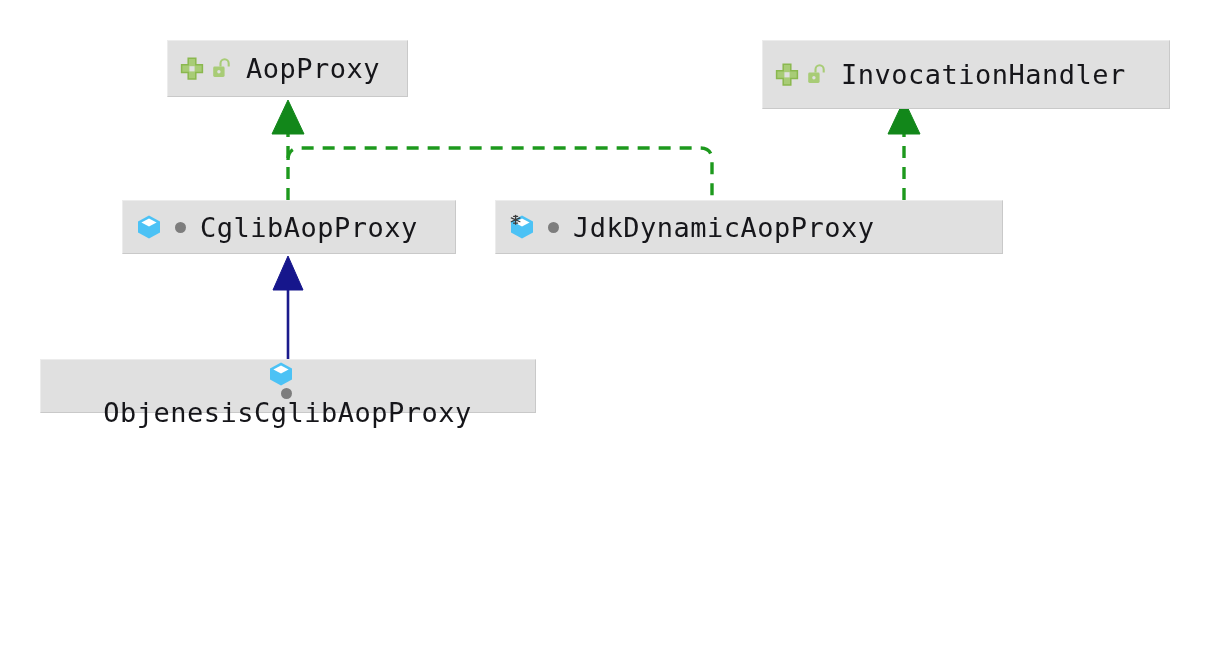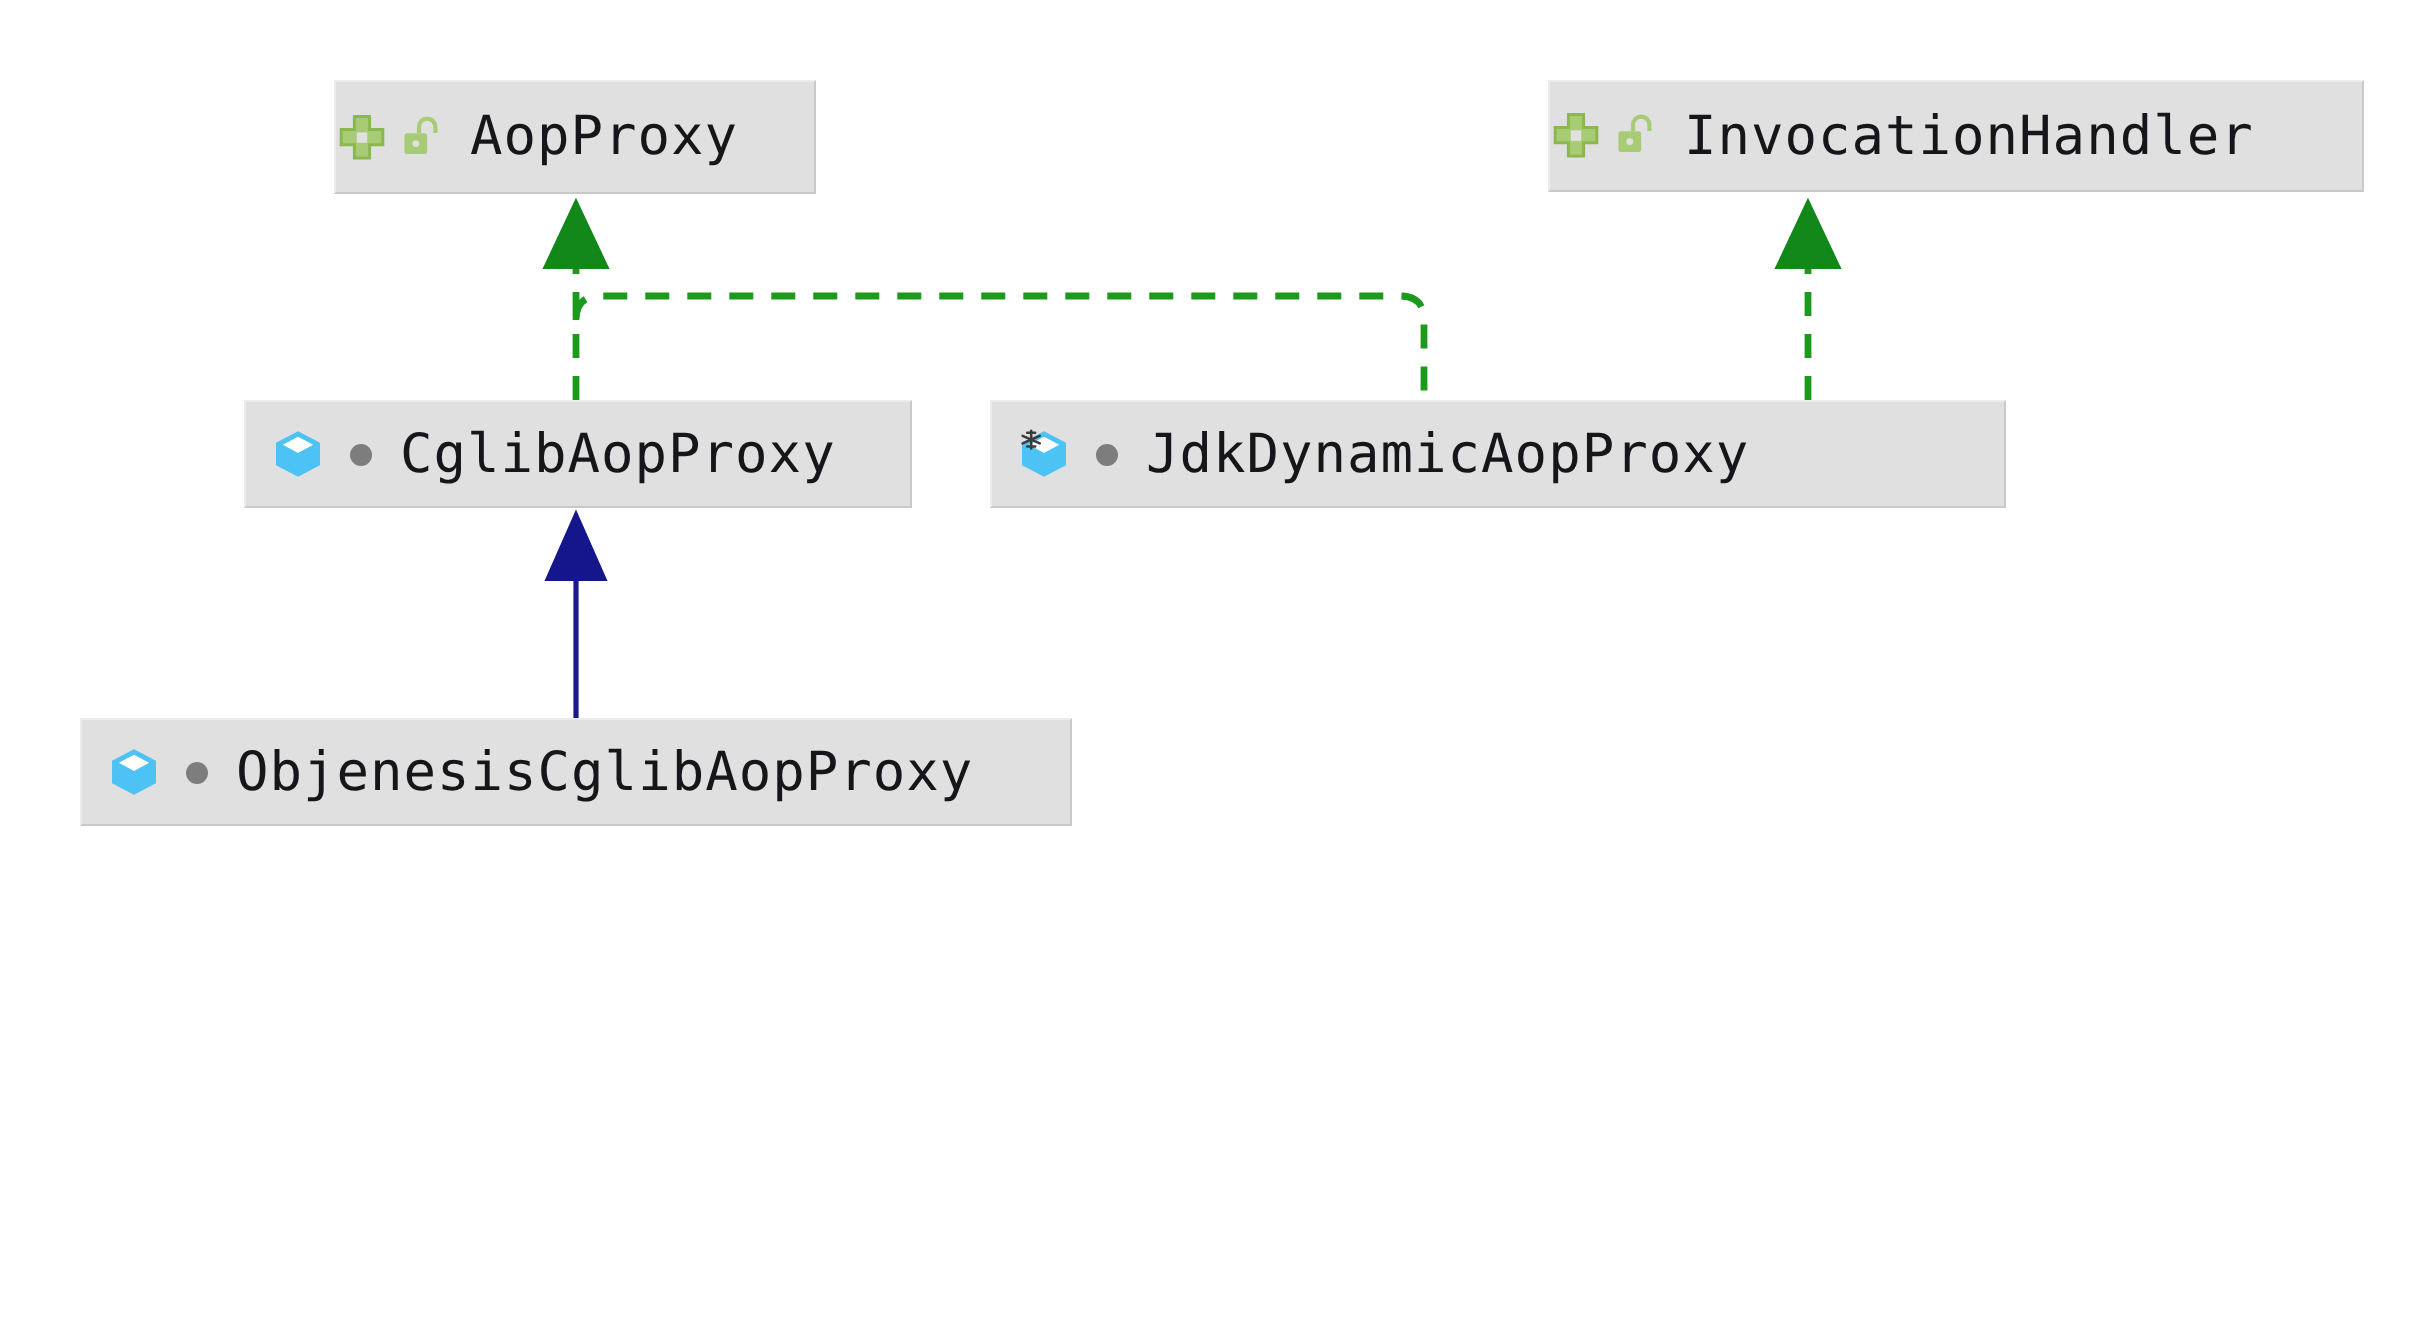--- a/index.html
+++ b/index.html
@@ -48,20 +48,21 @@
     letter-spacing: 0.5px;
   }
   .icon-slot {
     display: inline-flex;
     align-items: center;
     justify-content: center;
     flex: 0 0 auto;
   }
   
   .node-interface {
+    padding-left: 11px;
     padding-right: 16px;
   }
   .node-interface .node-label {
     margin-left: 13px;
   }
   
   .node-class {
     padding-left: 12px;
     padding-right: 27px;
   }
@@ -116,21 +117,21 @@
     <span class="icon-slot" style="margin-left:6px;">
       <svg width="22" height="26" viewBox="0 0 22 26" xmlns="http://www.w3.org/2000/svg">
         <path d="M9.5 10.5 V7.4 a4.1 4.1 0 0 1 8.2 0 V10.5" fill="none" stroke="#a8cc76" stroke-width="2.1"></path>
         <rect x="2.2" y="10.6" width="11.4" height="10.4" rx="1.4" fill="#a8cc76"></rect>
         <circle cx="7.9" cy="15.8" r="1.7" fill="#e0e0e0"></circle>
       </svg>
     </span>
     <span class="node-label">AopProxy</span>
   </div>
 
-  <div class="node node-interface" style="left:762px; top:40px; width:408px; height:56px;margin-left:12px;">
+  <div class="node node-interface" style="left:762px; top:40px; width:408px; height:69px;">
     <span class="icon-slot">
       <svg width="26" height="26" viewBox="0 0 26 26" xmlns="http://www.w3.org/2000/svg">
         <path d="M9.2 2.2 h7.6 v6.6 h6.6 v7.6 h-6.6 v6.6 h-7.6 v-6.6 h-6.6 v-7.6 h6.6 z" fill="#a8cc76" stroke="#8ab84e" stroke-width="1.5"></path>
         <rect x="10.4" y="10.2" width="5.2" height="5.2" fill="#e0e0e0"></rect>
       </svg>
     </span>
     <span class="icon-slot" style="margin-left:6px;">
       <svg width="22" height="26" viewBox="0 0 22 26" xmlns="http://www.w3.org/2000/svg">
         <path d="M9.5 10.5 V7.4 a4.1 4.1 0 0 1 8.2 0 V10.5" fill="none" stroke="#a8cc76" stroke-width="2.1"></path>
         <rect x="2.2" y="10.6" width="11.4" height="10.4" rx="1.4" fill="#a8cc76"></rect>
@@ -162,21 +163,21 @@
           <line x1="11.9" y1="4.9" x2="3.3" y2="8.7"></line>
           <line x1="5.6" y1="3.4" x2="9.6" y2="3.4"></line>
           <line x1="5.6" y1="10.2" x2="9.6" y2="10.2"></line>
         </g>
       </svg>
     </span>
     <span class="vis-dot"></span>
     <span class="node-label">JdkDynamicAopProxy</span>
   </div>
 
-  <div class="node node-class" style="left:40px; top:359px; width:496px; height:54px;">
+  <div class="node node-class" style="left:40px; top:359px; width:496px; height:54px;flex-direction:column;">
     <span class="icon-slot">
       <svg width="28" height="28" viewBox="0 0 28 28" xmlns="http://www.w3.org/2000/svg">
         <path d="M14 2.6 L25 8.4 V19.6 L14 25.4 L3 19.6 V8.4 Z" fill="#4cc2f5"></path>
         <path d="M14 5.4 L21.6 9.4 L14 13.5 L6.4 9.4 Z" fill="#ffffff"></path>
       </svg>
     </span>
     <span class="vis-dot"></span>
     <span class="node-label">ObjenesisCglibAopProxy</span>
   </div>
 

